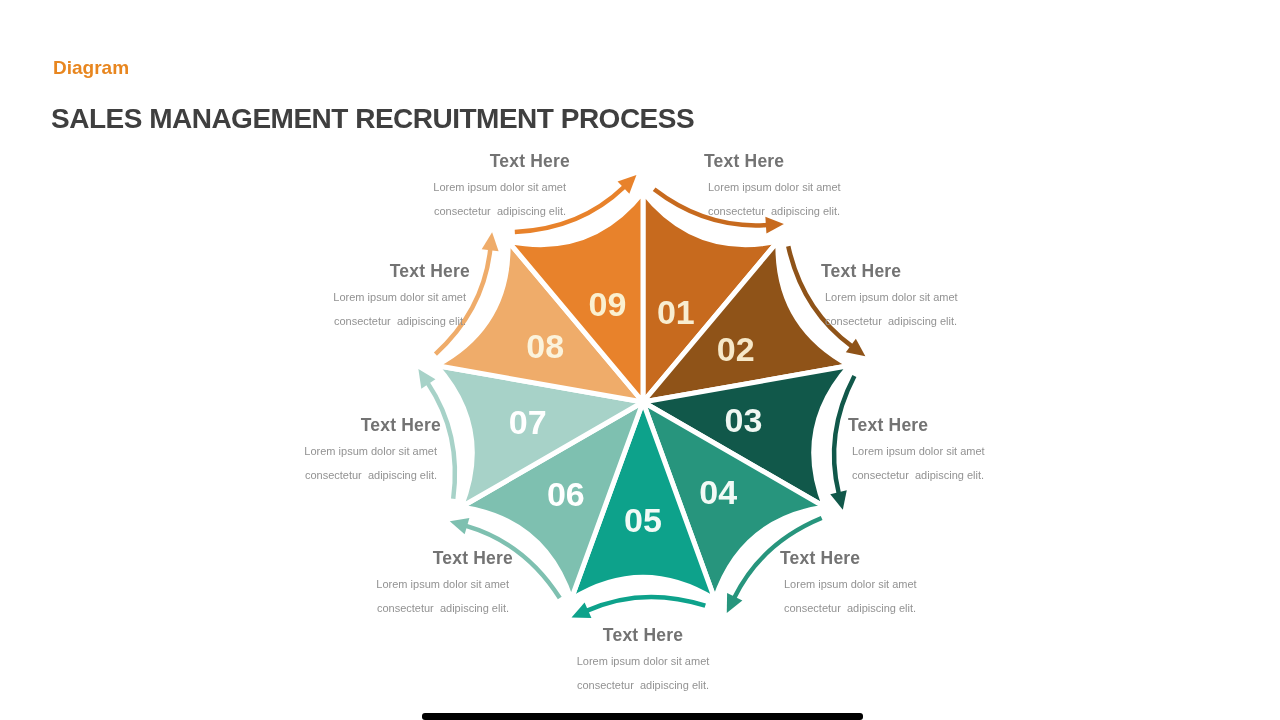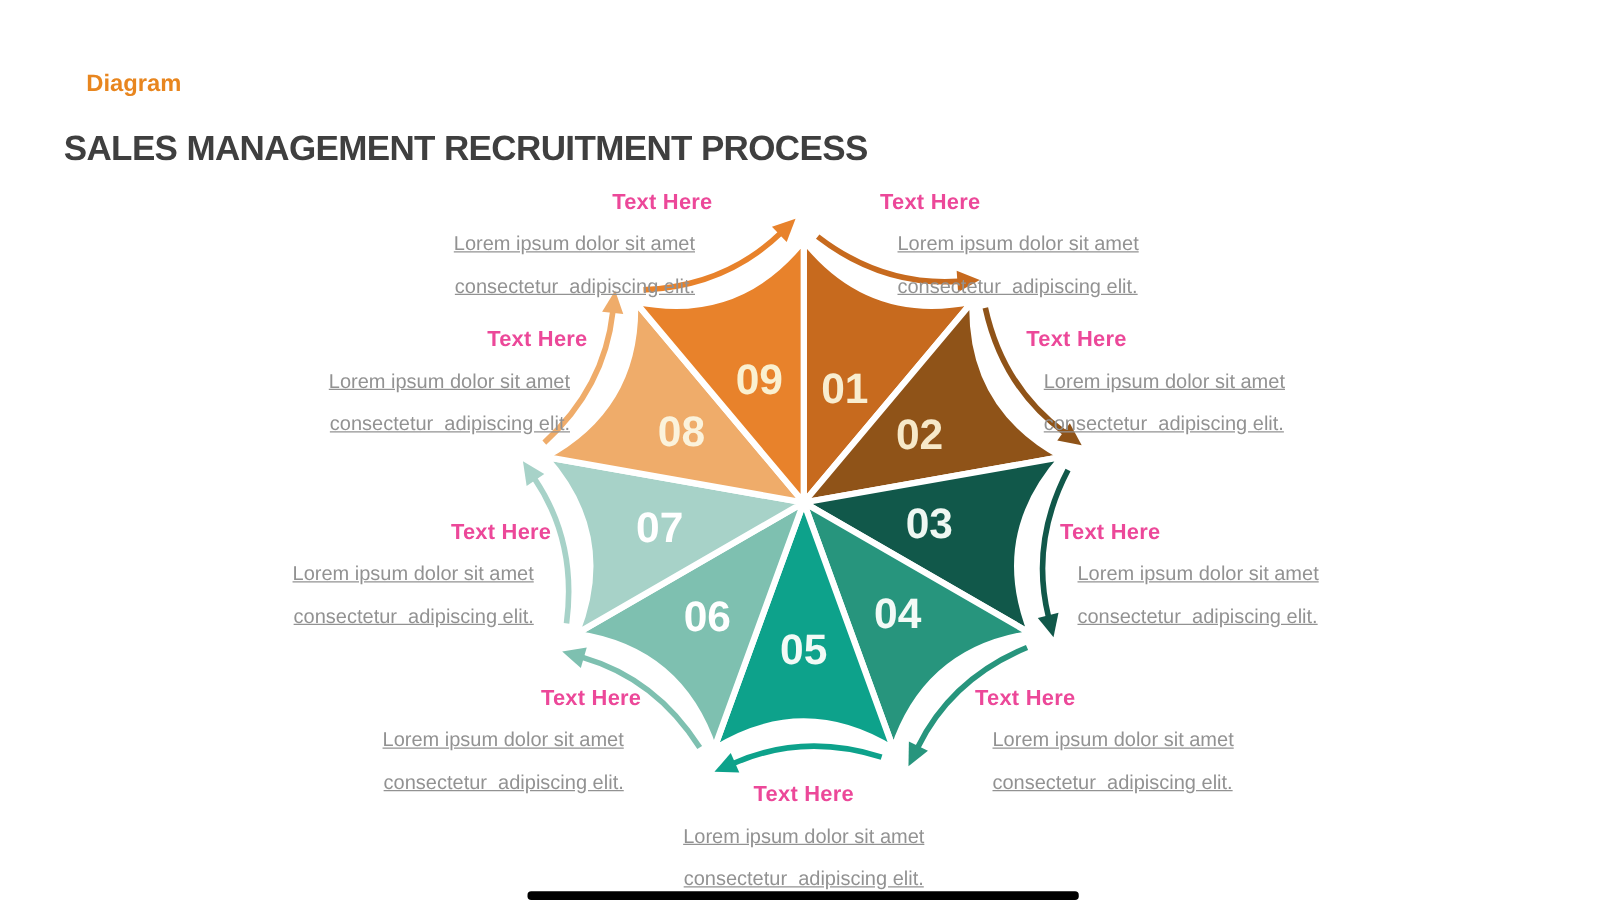--- a/index.html
+++ b/index.html
@@ -3,41 +3,40 @@
 <meta charset="utf-8">
 <style>
   html,body{margin:0;padding:0;}
   body{
     width:1280px;height:720px;position:relative;overflow:hidden;
     background:#ffffff;
     font-family:"Liberation Sans", sans-serif;
   }
   .eyebrow{
     position:absolute;left:53px;top:57px;
-    font-size:19px;font-weight:bold;color:#E8861F;margin-left:16px;
+    font-size:19px;font-weight:bold;color:#E8861F;
   }
   .main-title{
     position:absolute;left:51px;top:84px;
     font-size:28px;font-weight:bold;color:#3F3F3F;letter-spacing:-0.5px;
     white-space:nowrap;
   }
   #diagram-svg{position:absolute;left:0;top:0;}
   svg text{
     font-family:"Liberation Sans", sans-serif;
     font-weight:bold;font-size:34px;
   }
   .label{position:absolute;width:230px;}
   .label h3{
-    margin:0 0 6px 0;font-size:17.5px;font-weight:bold;color:#ec4899;
+    margin:0 0 6px 0;font-size:17.5px;font-weight:bold;color:#737373;
     letter-spacing:0.2px;
   }
   .label p{
-    margin:14px;font-size:16px;line-height:19.5px;color:#929292;
+    margin:4px;font-size:11px;line-height:19.5px;color:#929292;
     white-space:pre-wrap;
-    text-decoration:underline;
   }
   .lp1{left:704px;top:151px;text-align:left;}
   .lp2{left:821px;top:261px;text-align:left;}
   .lp3{left:848px;top:415px;text-align:left;}
   .lp4{left:780px;top:548px;text-align:left;}
   .lp5{left:493px;top:625px;width:300px;text-align:center;}
   .lp6{right:767px;top:548px;text-align:right;}
   .lp7{right:839px;top:415px;text-align:right;}
   .lp8{right:810px;top:261px;text-align:right;}
   .lp9{right:710px;top:151px;text-align:right;}

